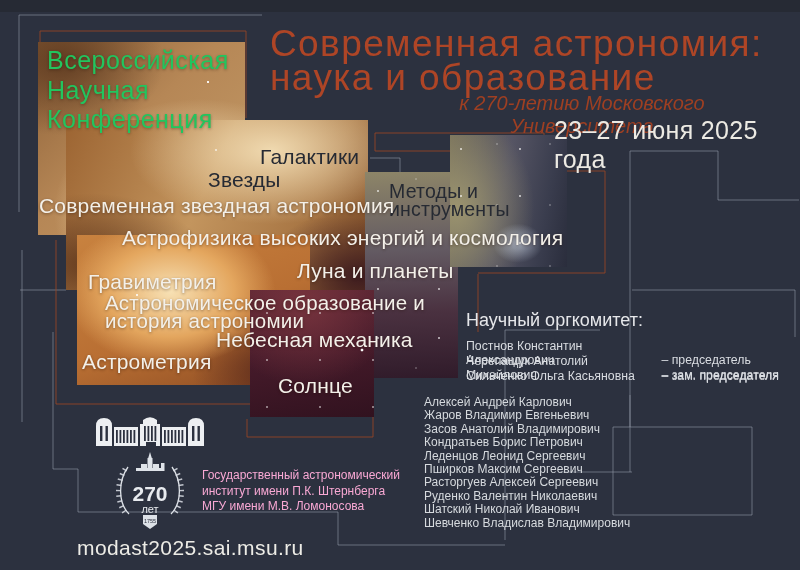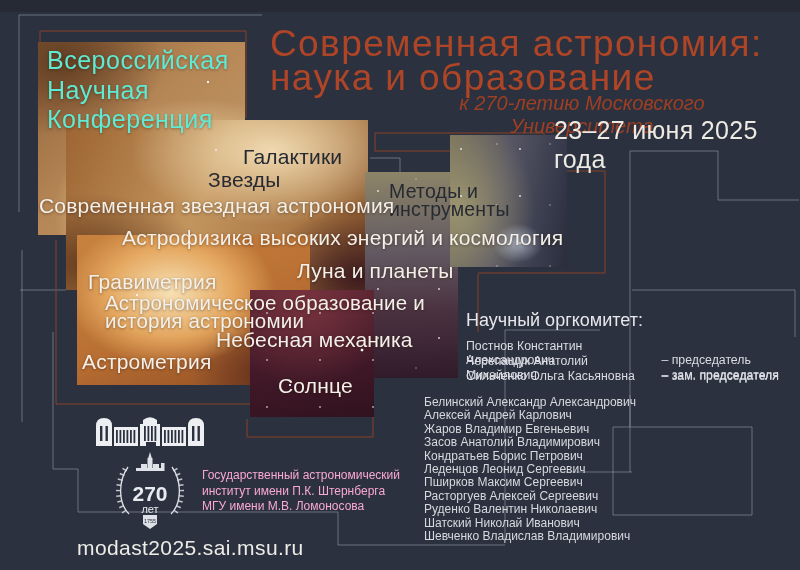--- a/index.html
+++ b/index.html
@@ -55,21 +55,21 @@
       radial-gradient(2.6px 2.6px at 112px 60px, #ffffff 30%, rgba(255,255,255,0) 70%),
       radial-gradient(2.2px 2.2px at 40px 95px, #e8f0ff 30%, rgba(232,240,255,0) 70%),
       radial-gradient(1.3px 1.3px at 17px 23px, rgba(255,255,255,.85) 40%, rgba(255,255,255,0) 70%),
       radial-gradient(1px 1px at 41px 11px, rgba(210,226,255,.7) 40%, rgba(210,226,255,0) 70%),
       radial-gradient(120% 110% at 45% 10%, rgba(120,52,62,.95) 0%, rgba(120,52,62,0) 60%),
       linear-gradient(170deg,#5c2633 0%,#471b2b 45%,#31121f 100%);
     background-size:100% 100%,100% 100%,53px 47px,67px 59px,100% 100%,100% 100%;
     background-repeat:no-repeat,no-repeat,repeat,repeat,no-repeat,no-repeat;}
   .txt{position:absolute;z-index:3;}
   .pre{white-space:pre-line;}
-  .conf-label{left:47px;top:46px;font-size:25px;line-height:29.5px;letter-spacing:.5px;color:#5eead4;
+  .conf-label{left:47px;top:46px;font-size:25px;line-height:29.5px;letter-spacing:.5px;color:#22c55e;
               text-shadow:0 1px 3px rgba(40,20,10,.4);}
   .title{color:#ae4526;letter-spacing:1.4px;font-size:37px;line-height:34px;}
   .title1{left:270px;top:27px;}
   .title2{left:270px;top:61px;}
   .subtitle{left:400px;top:92px;width:364px;text-align:center;font-style:italic;font-size:20px;color:#9e3f22;}
   .dates{left:554px;top:116px;font-size:25px;letter-spacing:.3px;color:#eceae3;}
   .topic{font-size:21px;letter-spacing:.2px;white-space:pre-line;}
   .topic.light{color:#f3f0e9;text-shadow:0 1px 3px rgba(40,18,8,.45);}
   .topic.dark{color:#262a33;}
   .com-head{left:466px;top:310px;font-size:18px;color:#e6e7ea;}
@@ -112,21 +112,21 @@
 
   <div class="txt conf-label pre">Всероссийская
 Научная
 Конференция</div>
 
   <div class="txt title title1">Современная астрономия:</div>
   <div class="txt title title2">наука и образование</div>
   <div class="txt subtitle">к 270-летию Московского Университета</div>
   <div class="txt dates">23–27 июня 2025 года</div>
 
-  <div class="txt topic dark" style="left:243px;top:145px;text-align:center;">Галактики</div>
+  <div class="txt topic dark" style="left:260px;top:145px;text-align:center;">Галактики</div>
   <div class="txt topic dark" style="left:208px;top:168px;">Звезды</div>
   <div class="txt topic dark" style="left:389px;top:183px;font-size:19.5px;line-height:17.5px;">Методы и
 инструменты</div>
   <div class="txt topic light" style="left:39px;top:194px;">Современная звездная астрономия</div>
   <div class="txt topic light" style="left:122px;top:226px;">Астрофизика высоких энергий и космология</div>
   <div class="txt topic light" style="left:88px;top:254px;margin-top:16px;">Гравиметрия</div>
   <div class="txt topic light" style="left:297px;top:259px;">Луна и планеты</div>
   <div class="txt topic light" style="left:105px;top:294px;font-size:20.5px;line-height:17.5px;">Астрономическое образование и
 история астрономии</div>
   <div class="txt topic light" style="left:216px;top:328px;">Небесная механика</div>
@@ -142,21 +142,20 @@
   <div class="txt chair" style="top:354px;">
     <span class="chair-name">Черепащук Анатолий Михайлович</span>
     <span>– зам. председателя</span>
   </div>
   <div class="txt chair" style="top:369px;">
     <span class="chair-name">Сильченко Ольга Касьяновна</span>
     <span>– зам. председателя</span>
   </div>
 
   <div class="txt members">
-    <div>Белинский Александр Александрович</div>
     <div>Алексей Андрей Карлович</div>
     <div>Жаров Владимир Евгеньевич</div>
     <div>Засов Анатолий Владимирович</div>
     <div>Кондратьев Борис Петрович</div>
     <div>Леденцов Леонид Сергеевич</div>
     <div>Пширков Максим Сергеевич</div>
     <div>Расторгуев Алексей Сергеевич</div>
     <div>Руденко Валентин Николаевич</div>
     <div>Шатский Николай Иванович</div>
     <div>Шевченко Владислав Владимирович</div>

